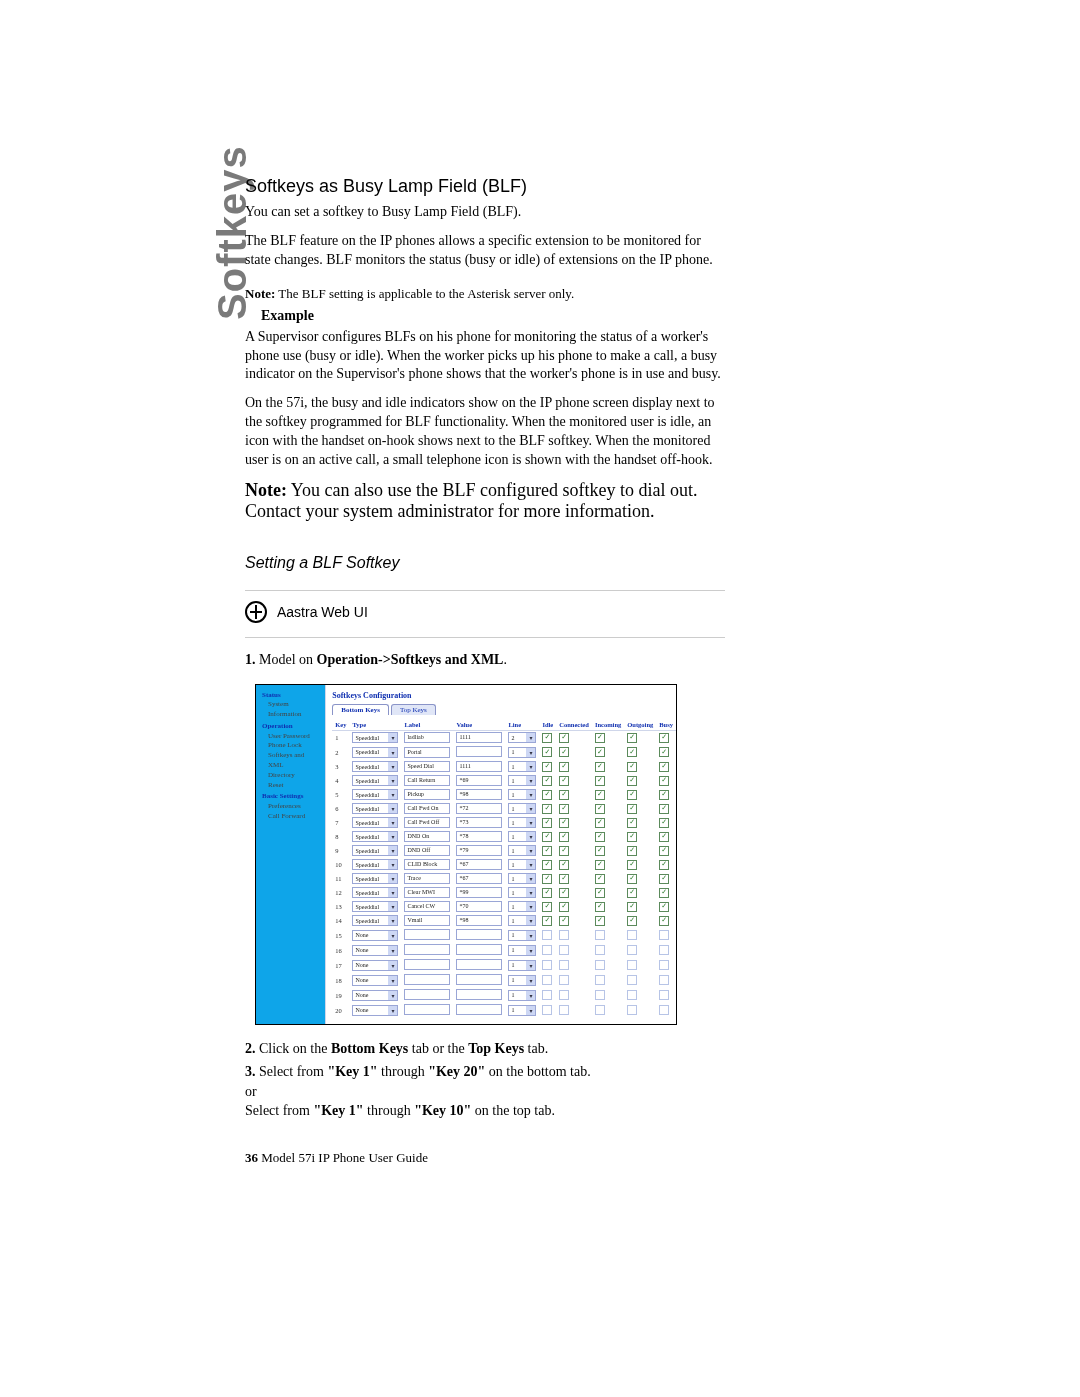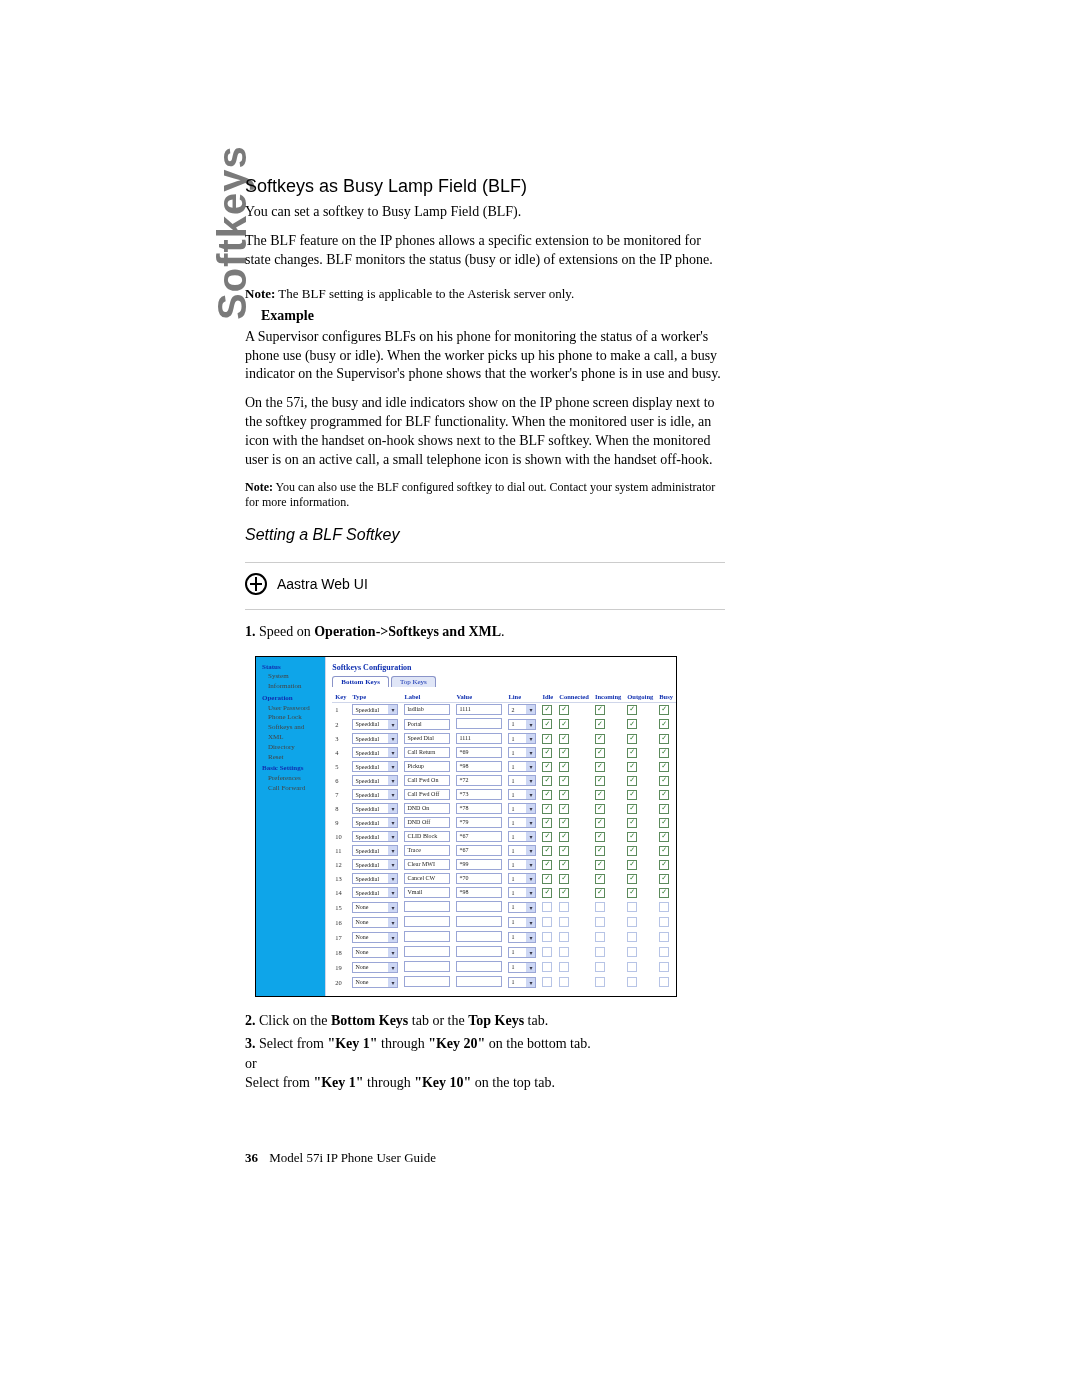--- a/index.html
+++ b/index.html
@@ -46,22 +46,22 @@
     font-size: 13px;
     margin: 16px 0 6px 0;
   }
   p.note .note-label { font-weight: 700; }
   .example-label {
     font-weight: 700;
     font-size: 14px;
     margin: 0 0 4px 16px;
   }
   .indent-note {
-    font-size: 12px;
-    margin: 0 0 16px 0;
+    font-size: 18px;
+    margin: 0 0 32px 0;
   }
   .indent-note .note-label { font-weight: 700; }
   .sub-heading {
     font-family: Arial, Helvetica, sans-serif;
     font-style: italic;
     font-size: 16px;
     margin: 14px 0 18px 0;
   }
   .webui-row {
     display: flex;
@@ -181,21 +181,21 @@
     font-size: 7px; color: #2a7a2a; line-height: 1;
   }
   .chk.on:after { content: "✓"; }
   .chk.off { border-color: #b7c4e6; color: #b7c4e6; }
   .footer {
     position: absolute;
     left: 245px;
     top: 1150px;
     font-size: 13px;
   }
-  .footer .pg { font-weight: 700; margin-right: 8px; }
+  .footer .pg { font-weight: 700; margin-right: 0; }
 </style>
 </head>
 <body>
 
 <div class="side-label">Softkeys</div>
 
 <div class="page">
 
   <h2 class="section-title">Softkeys as Busy Lamp Field (BLF)</h2>
 
@@ -220,21 +220,21 @@
 
   <div class="webui-row">
     <span class="globe-icon"></span>
     <span class="webui-label">Aastra Web UI</span>
   </div>
 
   <div style="border-top:1px solid #ccc; margin:0 0 12px 0;"></div>
 
   <ol class="steps">
     <li>
-      <span>Speed on </span><span class="b">Operation-&gt;Softkeys and XML</span><span>.</span>
+      <span>Model on </span><span class="b">Operation-&gt;Softkeys and XML</span><span>.</span>
     </li>
   </ol>
 
   <div class="ui-shot">
     <div class="ui-shot-inner">
       <div class="ui-nav">
         <div class="hdr">Status</div>
         <div class="lnk">System Information</div>
         <div class="hdr">Operation</div>
         <div class="lnk">User Password</div>

